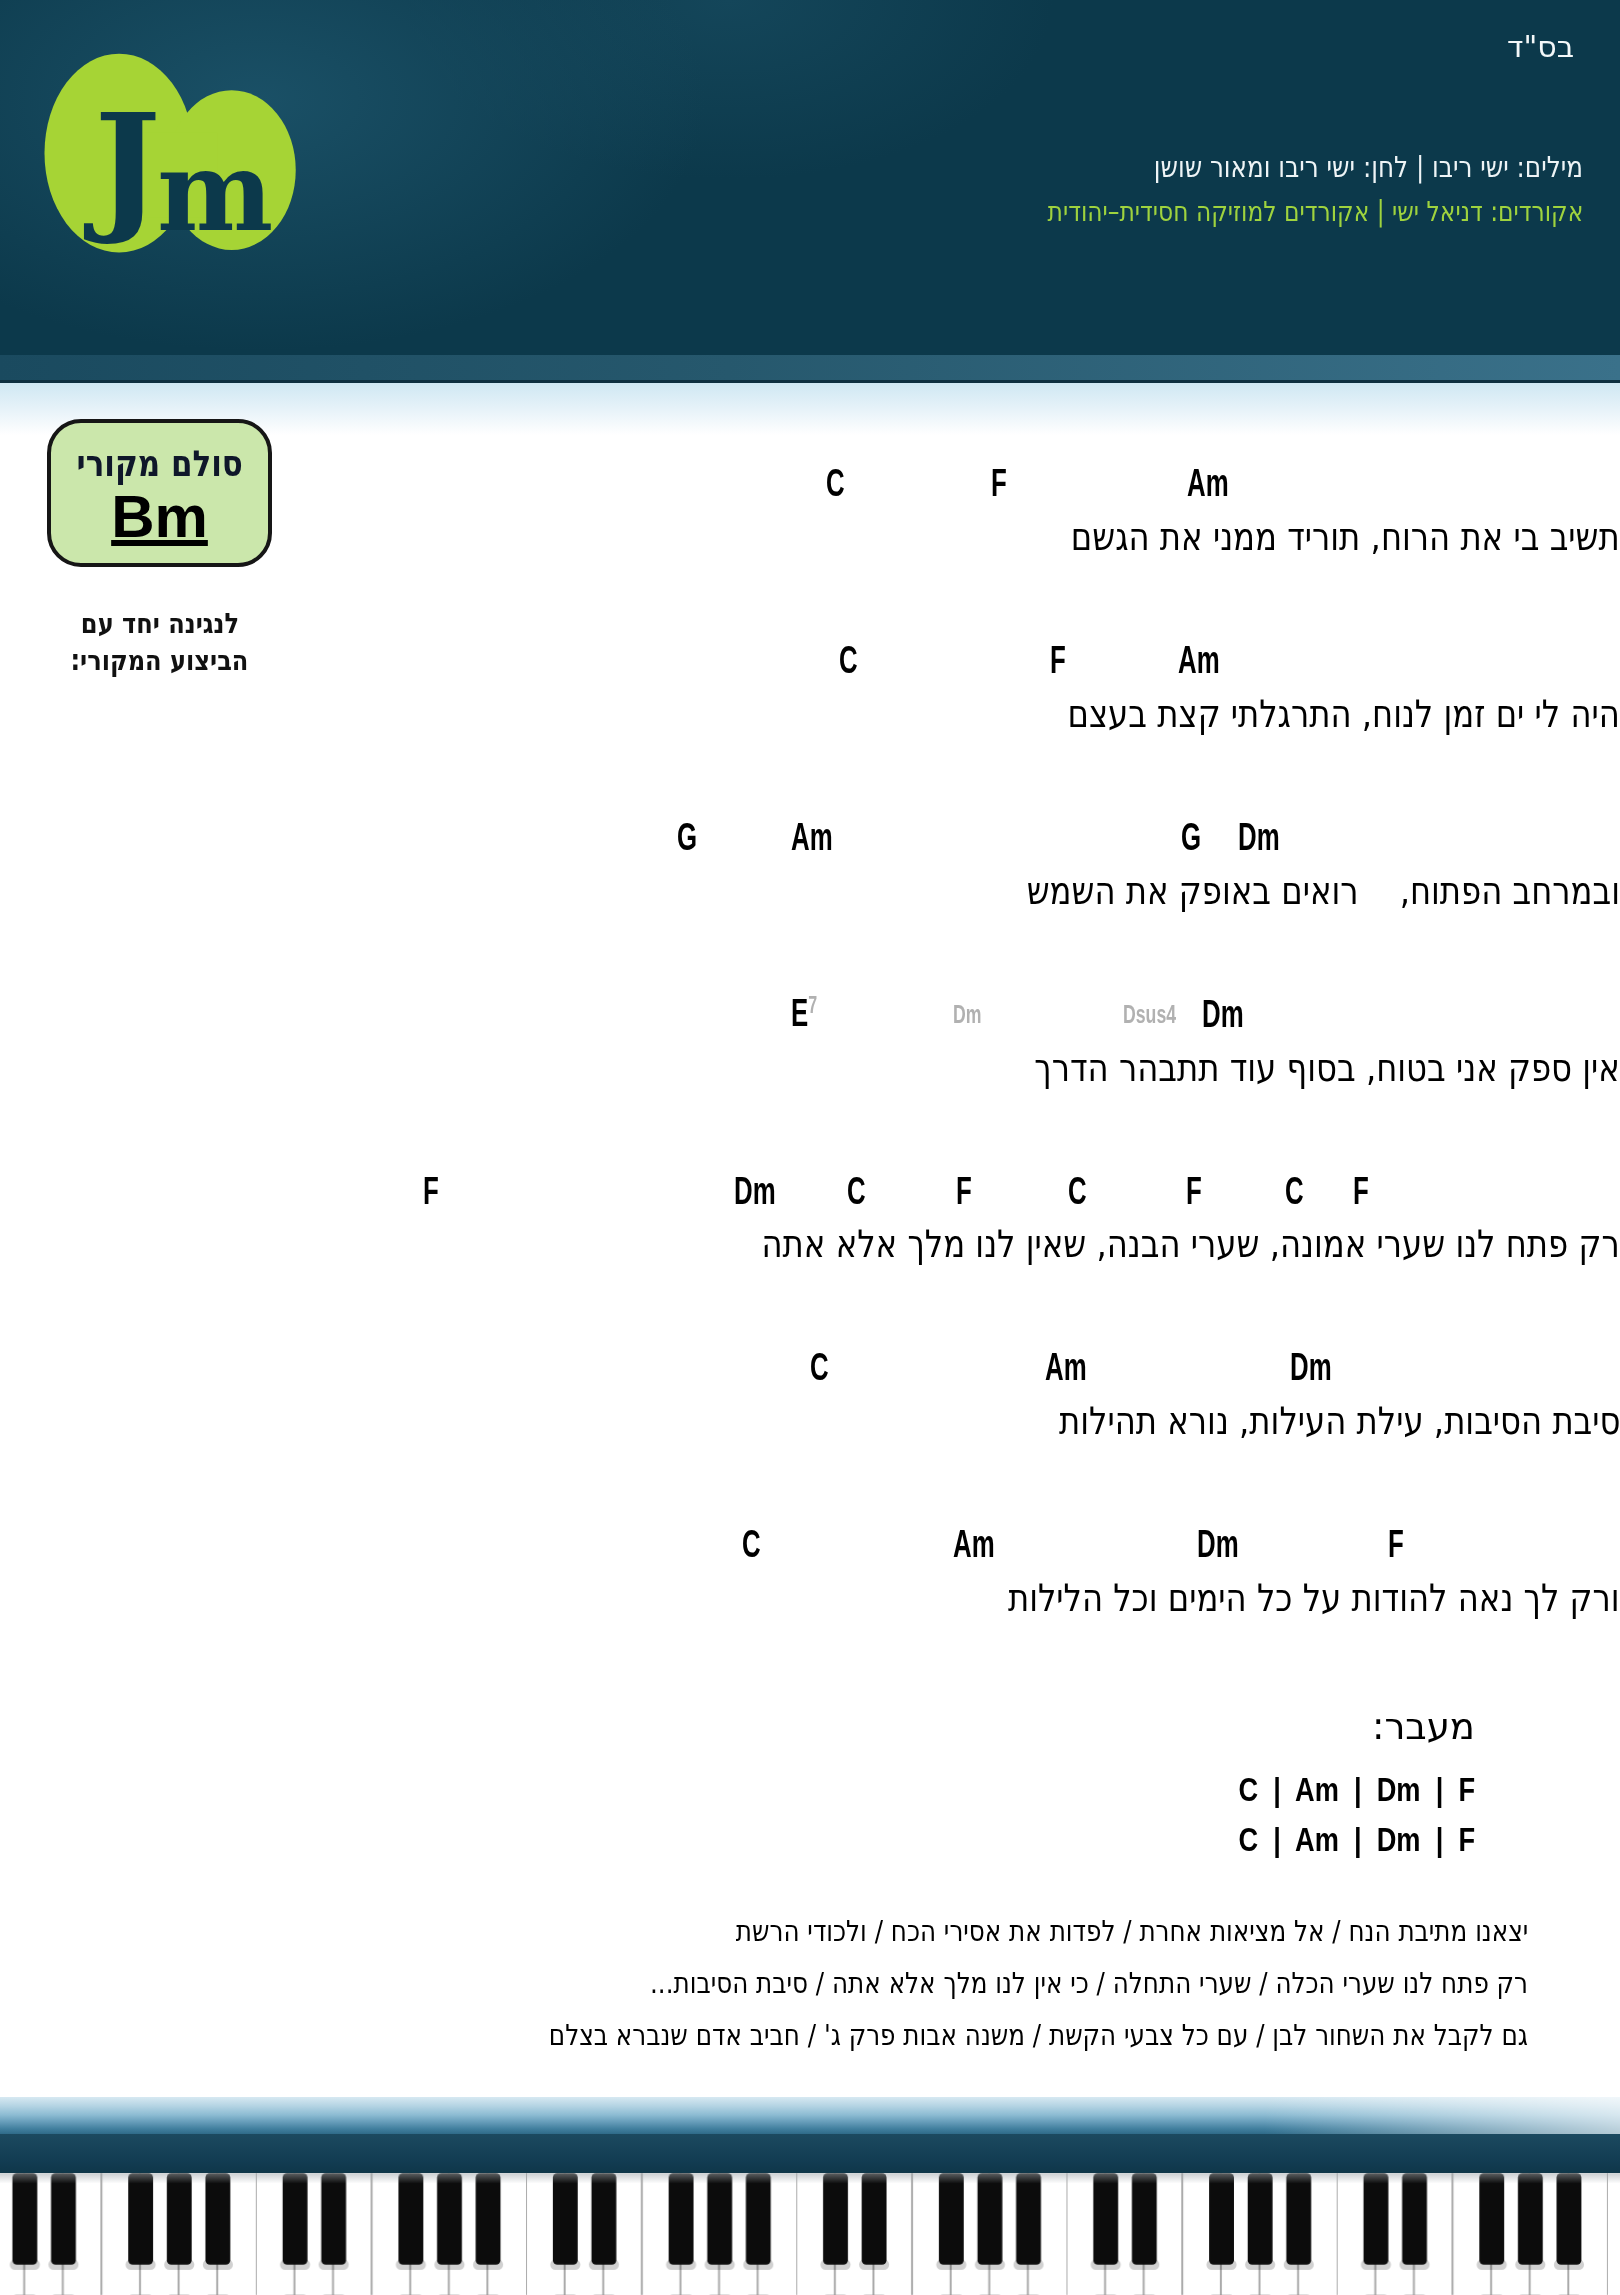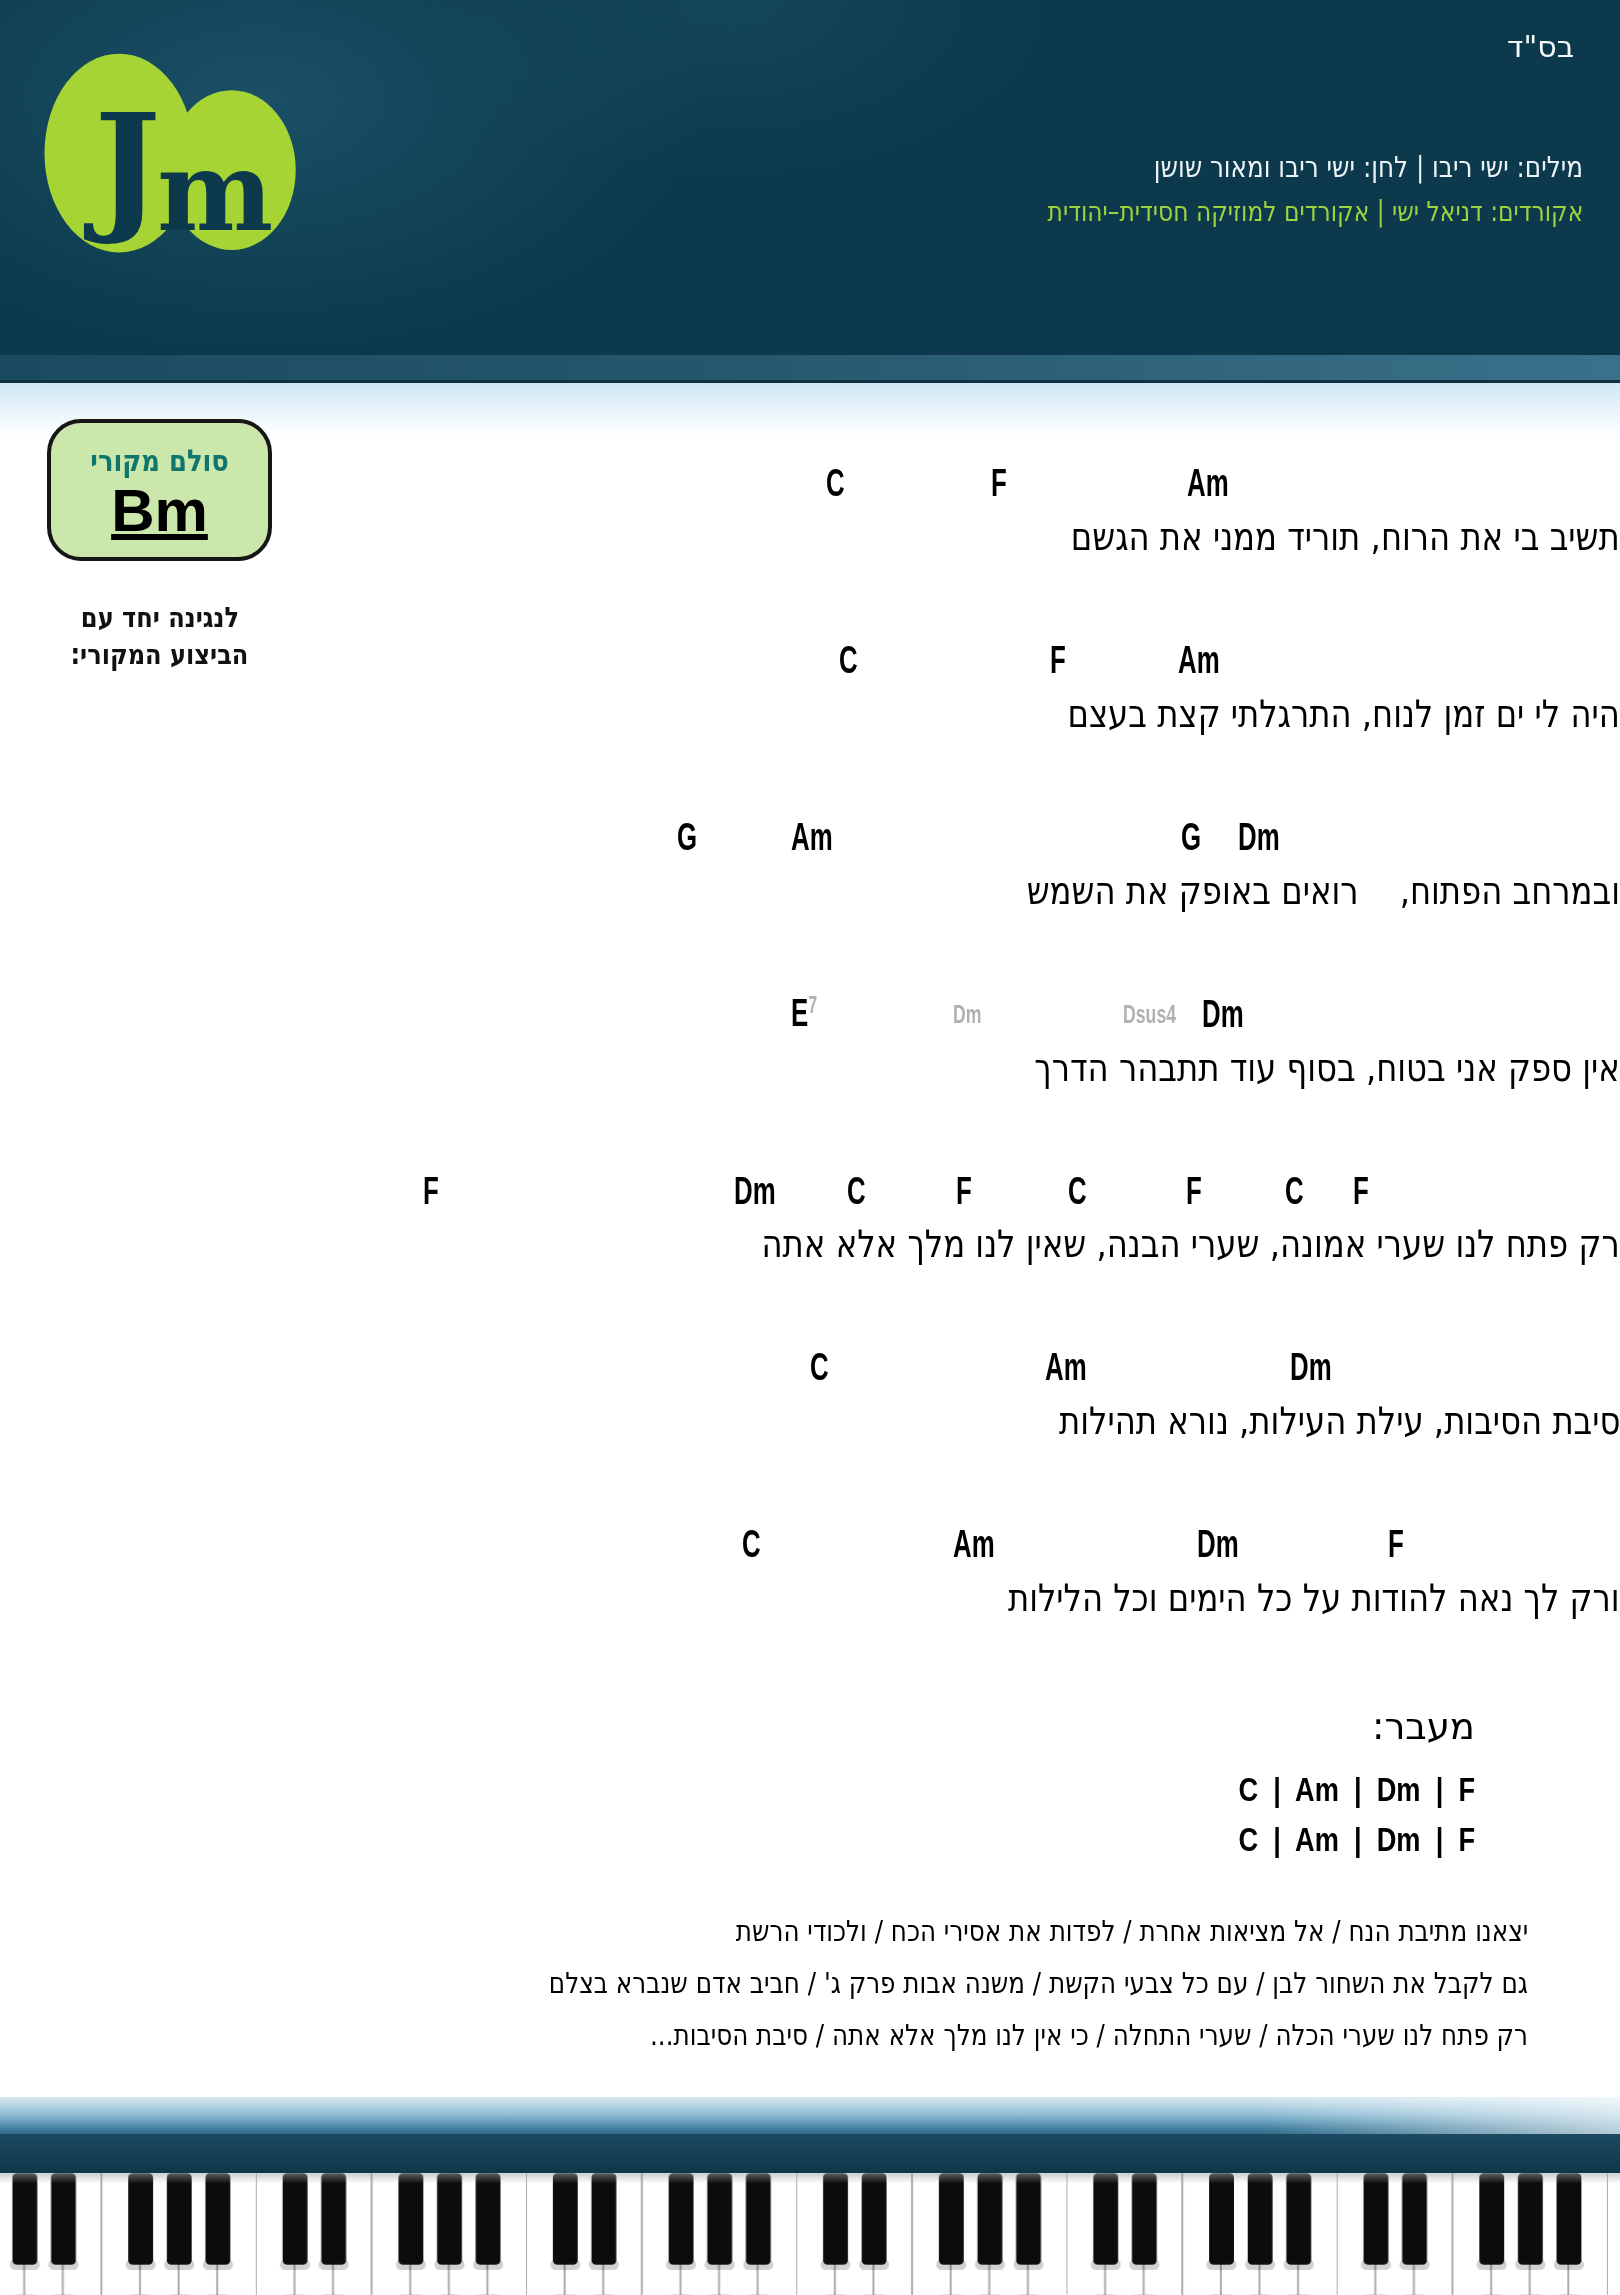--- a/index.html
+++ b/index.html
@@ -27,21 +27,21 @@
   .strip-teal{position:absolute;top:355px;left:0;right:0;height:25px;
     background:linear-gradient(90deg,#1a4a5f 0%,#26586d 45%,#3a718a 100%);
     border-bottom:3.9px solid #0e3040;}
   .strip-fade{position:absolute;top:383px;left:0;right:0;height:52px;
     background:linear-gradient(180deg,#cfe8f3 0%,#e4f1f8 45%,#ffffff 100%);}
 
   
   .sidebar{position:absolute;left:47px;top:419px;width:225px;text-align:center;direction:rtl;}
   .key-box{border:4.6px solid #161616;border-radius:34px;background:#cbe7ab;
     padding:19.6px 5.2px 14.4px 5.2px;}
-  .key-box .kb-label{font-size:30px;font-weight:bold;color:#0f766e;}
+  .key-box .kb-label{font-size:36px;font-weight:bold;color:#0f172a;}
   .key-box .kb-key{font-size:60px;font-weight:bold;color:#000;line-height:65px;direction:ltr;
     font-family:"Liberation Sans","DejaVu Sans",sans-serif;text-decoration:underline;}
   .play-along{margin-top:38px;font-size:28px;font-weight:bold;color:#111;line-height:37px;}
   .transpose-box{margin-top:19.6px;border:4.6px solid #161616;border-radius:34px;background:#cdeff5;
     padding:22px 6.5px 19.6px 6.5px;}
   .tb-line{font-size:25.5px;color:#111;line-height:37px;}
   .tb-line.ltr{direction:ltr;}
   .tb-capo{font-size:28px;font-weight:bold;color:#111;line-height:38px;}
   .tb-fret{margin-top:17px;font-size:44px;font-weight:bold;color:#111;direction:ltr;
     font-family:"Liberation Sans","DejaVu Sans",sans-serif;}
@@ -184,22 +184,22 @@
       </div>
       <div class="bridge">
         <div class="bridge-label">מעבר:</div>
         <div class="bridge-rows">
           <div class="bridge-row">C  |  Am  |  Dm  |  F</div>
           <div class="bridge-row">C  |  Am  |  Dm  |  F</div>
         </div>
       </div>
       <div class="outro">
         <div class="outro-line"><span class="cond-r">יצאנו מתיבת הנח / אל מציאות אחרת / לפדות את אסירי הכח / ולכודי הרשת</span></div>
+        <div class="outro-line"><span class="cond-r">רק פתח לנו שערי הכלה / שערי התחלה / כי אין לנו מלך אלא אתה / סיבת הסיבות...</span></div>
         <div class="outro-line"><span class="cond-r">גם לקבל את השחור לבן / עם כל צבעי הקשת / משנה אבות פרק ג' / חביב אדם שנברא בצלם</span></div>
-        <div class="outro-line"><span class="cond-r">רק פתח לנו שערי הכלה / שערי התחלה / כי אין לנו מלך אלא אתה / סיבת הסיבות...</span></div>
       </div>
     </div>
 
   <div class="footer">
     <div class="sky-band"></div>
     <div class="navy-band"></div>
     <svg class="piano" width="1620" height="122" viewBox="0 0 2476 186">
       <defs>
         <linearGradient id="topShade" x1="0" y1="0" x2="0" y2="1">
           <stop offset="0" stop-color="#9fa6aa" stop-opacity="0.55"></stop>

